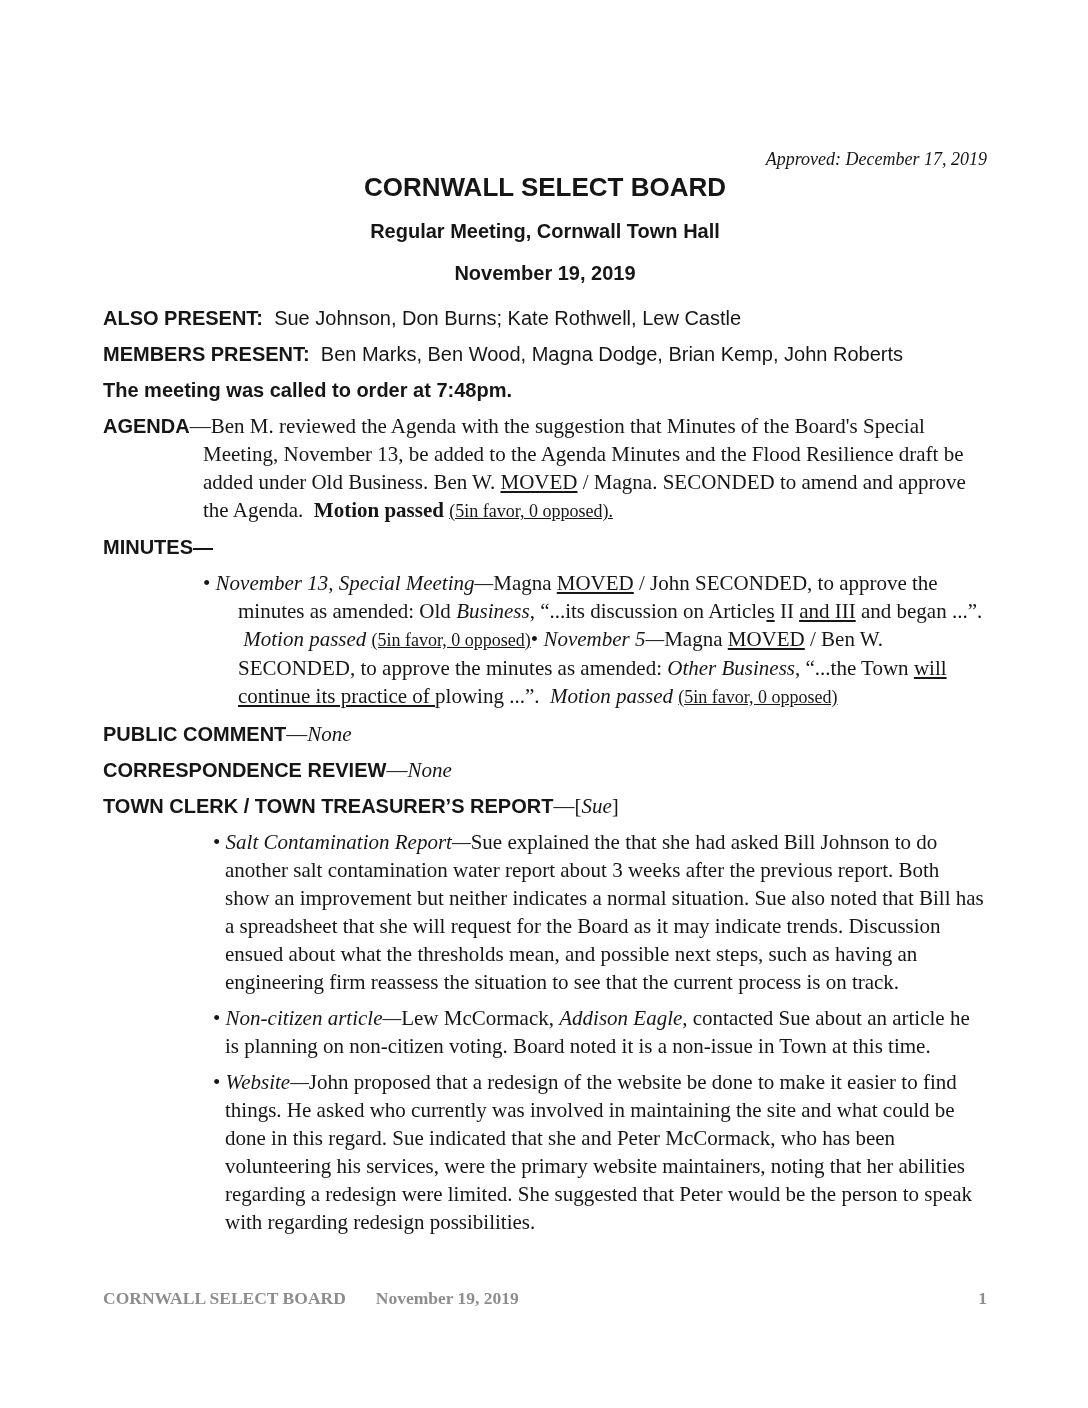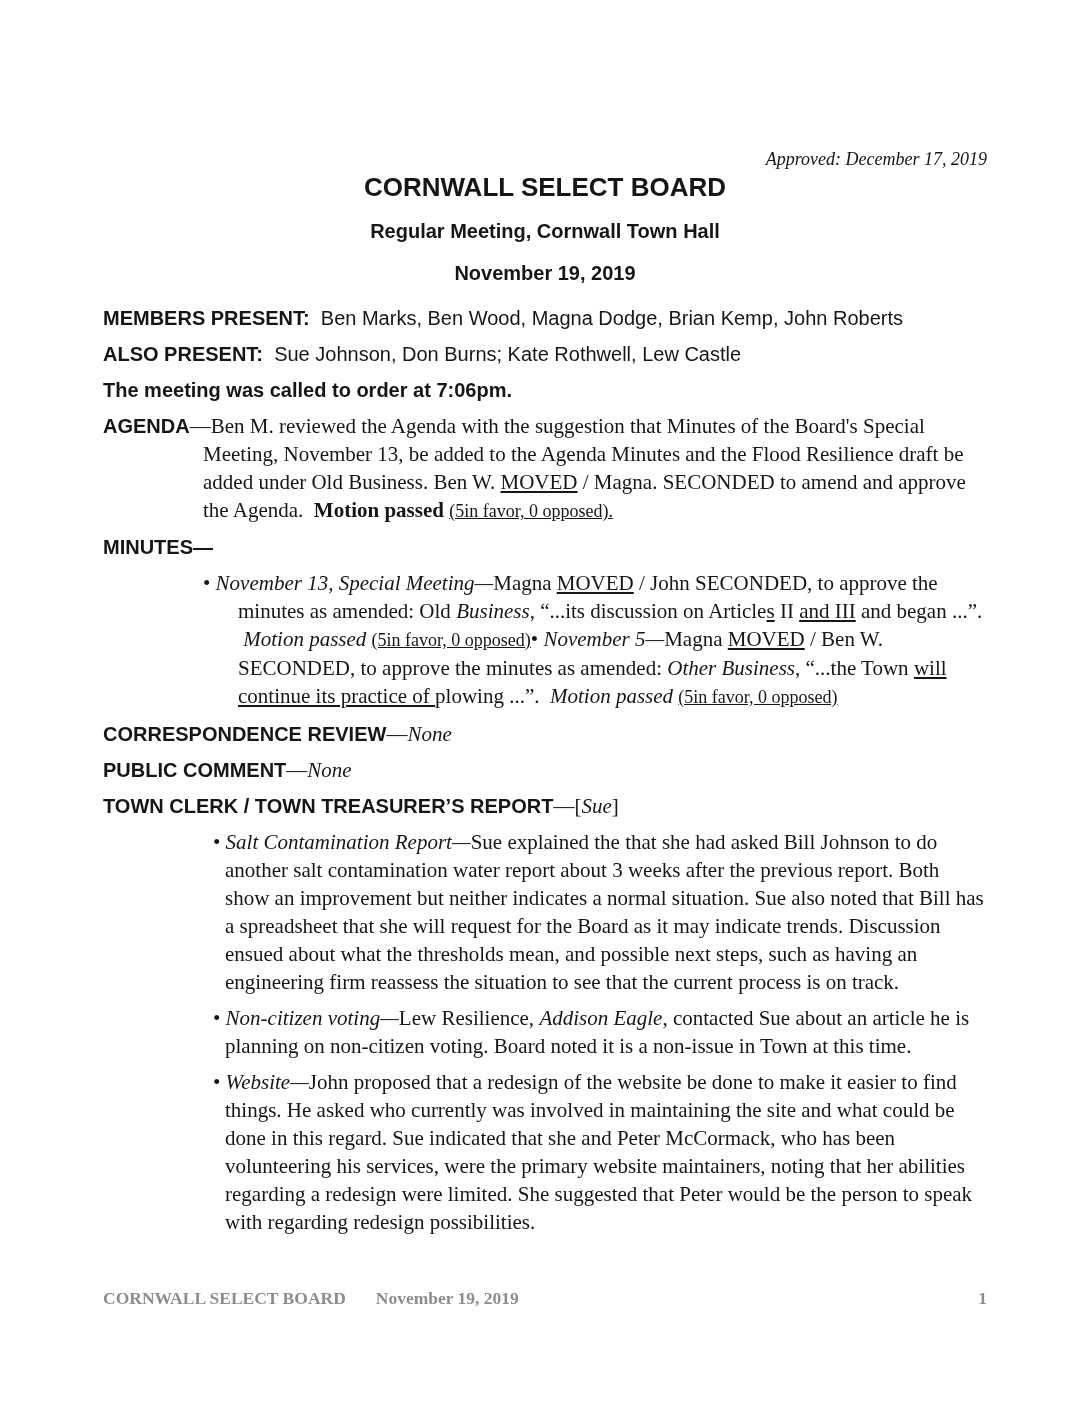--- a/index.html
+++ b/index.html
@@ -42,43 +42,43 @@
 
 <div class="page">
   <div class="content">
 
     <p class="approved">Approved: December 17, 2019</p>
 
     <p class="title">CORNWALL SELECT BOARD</p>
     <p class="subtitle">Regular Meeting, Cornwall Town Hall</p>
     <p class="subtitle after-head">November 19, 2019</p>
 
+    <p><span class="hs">ALSO PRESENT:</span><span class="sans">&nbsp; Sue Johnson, Don Burns; Kate Rothwell, Lew Castle</span></p>
+
     <p><span class="hs">MEMBERS PRESENT:</span><span class="sans">&nbsp; Ben Marks, Ben Wood, Magna Dodge, Brian Kemp, John Roberts</span></p>
 
-    <p><span class="hs">ALSO PRESENT:</span><span class="sans">&nbsp; Sue Johnson, Don Burns; Kate Rothwell, Lew Castle</span></p>
-
-    <p><span class="hs">The meeting was called to order at 7:06pm.</span></p>
+    <p><span class="hs">The meeting was called to order at 7:48pm.</span></p>
 
 
     <p class="hang"><span class="hs">AGENDA</span><span class="r">—Ben M. reviewed the Agenda with the suggestion that Minutes of the Board's Special Meeting, November 13, be added to the Agenda Minutes and the Flood Resilience draft be added under Old Business. Ben W. </span><span class="u">MOVED</span><span class="r"> / Magna. SECONDED to amend and approve the Agenda. &nbsp;</span><span class="b">Motion passed</span><span class="r"> </span><span class="sm">(5in favor, 0 opposed).</span></p>
 
 
     <p><span class="hs">MINUTES—</span></p>
 
     <p class="minutes-li"><span class="r">• </span><span class="bi">November 13, Special Meeting—</span><span class="r">Magna </span><span class="u">MOVED</span><span class="r"> / John SECONDED, to approve the minutes as amended: Old </span><span class="i">Business</span><span class="r">, “...its discussion on Article</span><span class="u">s</span><span class="r"> II </span><span class="u">and III</span><span class="r"> and began ...”. &nbsp;</span><span class="bi">Motion passed</span><span class="r"> </span><span class="sm">(5in favor, 0 opposed)</span><span class="r">• </span><span class="bi">November 5—</span><span class="r">Magna </span><span class="u">MOVED</span><span class="r"> / Ben W. SECONDED, to approve the minutes as amended: </span><span class="i">Other Business</span><span class="r">, “...the Town </span><span class="u">will continue its practice of </span><span class="r">plowing ...”. &nbsp;</span><span class="bi">Motion passed</span><span class="r"> </span><span class="sm">(5in favor, 0 opposed)</span></p>
 
+    <p><span class="hs">PUBLIC COMMENT</span><span class="r">—</span><span class="i">None</span></p>
+
     <p><span class="hs">CORRESPONDENCE REVIEW</span><span class="r">—</span><span class="i">None</span></p>
-
-    <p><span class="hs">PUBLIC COMMENT</span><span class="r">—</span><span class="i">None</span></p>
 
     <p><span class="hs">TOWN CLERK / TOWN TREASURER’S REPORT</span><span class="r">—[</span><span class="i">Sue</span><span class="r">]</span></p>
 
     <p class="clerk-li"><span class="r">• </span><span class="bi">Salt Contamination Report—</span><span class="r">Sue explained the that she had asked Bill Johnson to do another salt contamination water report about 3 weeks after the previous report. Both show an improvement but neither indicates a normal situation. Sue also noted that Bill has a spreadsheet that she will request for the Board as it may indicate trends. Discussion ensued about what the thresholds mean, and possible next steps, such as having an engineering firm reassess the situation to see that the current process is on track.</span></p>
 
-    <p class="clerk-li"><span class="r">• </span><span class="bi">Non-citizen voting—</span><span class="r">Lew Resilience, </span><span class="i">Addison Eagle</span><span class="r">, contacted Sue about an article he is planning on non-citizen voting. Board noted it is a non-issue in Town at this time.</span></p>
+    <p class="clerk-li"><span class="r">• </span><span class="bi">Non-citizen article—</span><span class="r">Lew McCormack, </span><span class="i">Addison Eagle</span><span class="r">, contacted Sue about an article he is planning on non-citizen voting. Board noted it is a non-issue in Town at this time.</span></p>
 
     <p class="clerk-li"><span class="r">• </span><span class="bi">Website—</span><span class="r">John proposed that a redesign of the website be done to make it easier to find things. He asked who currently was involved in maintaining the site and what could be done in this regard. Sue indicated that she and Peter McCormack, who has been volunteering his services, were the primary website maintainers, noting that her abilities regarding a redesign were limited. She suggested that Peter would be the person to speak with regarding redesign possibilities.</span></p>
 
   </div>
 
   <div class="footer">
       <span class="f-board">CORNWALL SELECT BOARD</span>
       <span class="f-date">November 19, 2019</span>
       <span class="f-page">1</span>
     </div>

